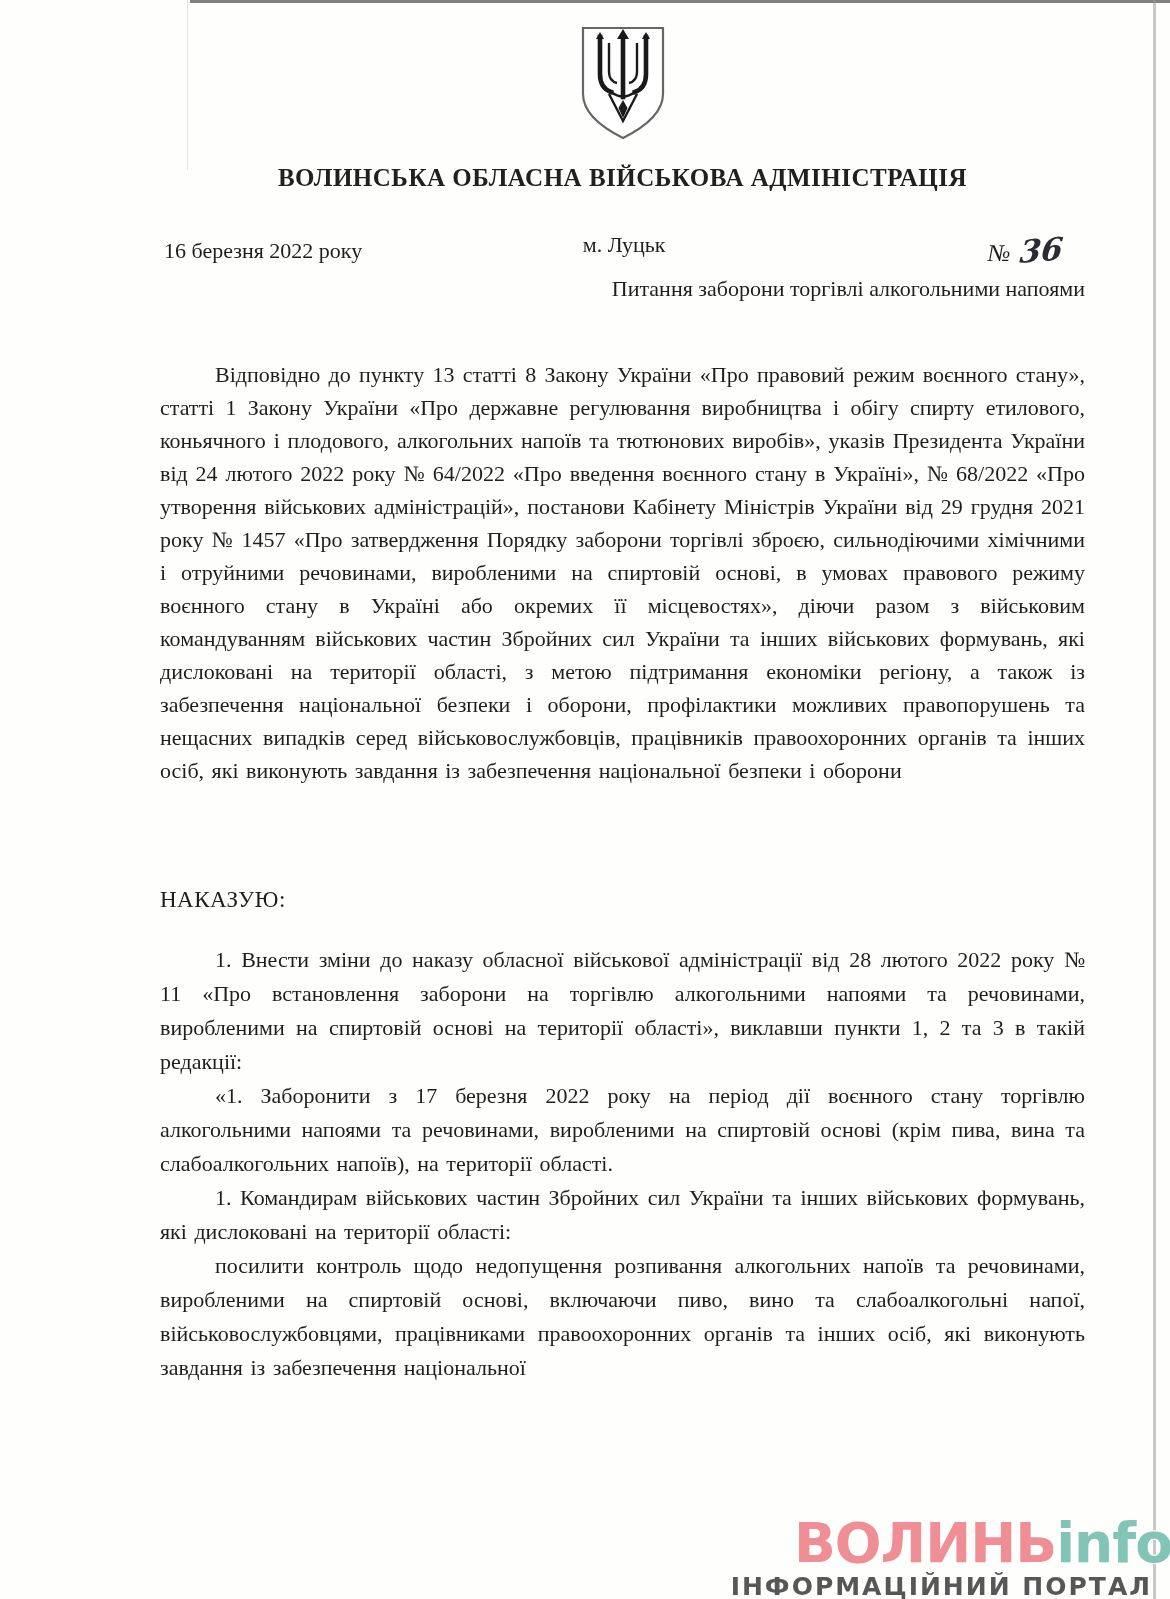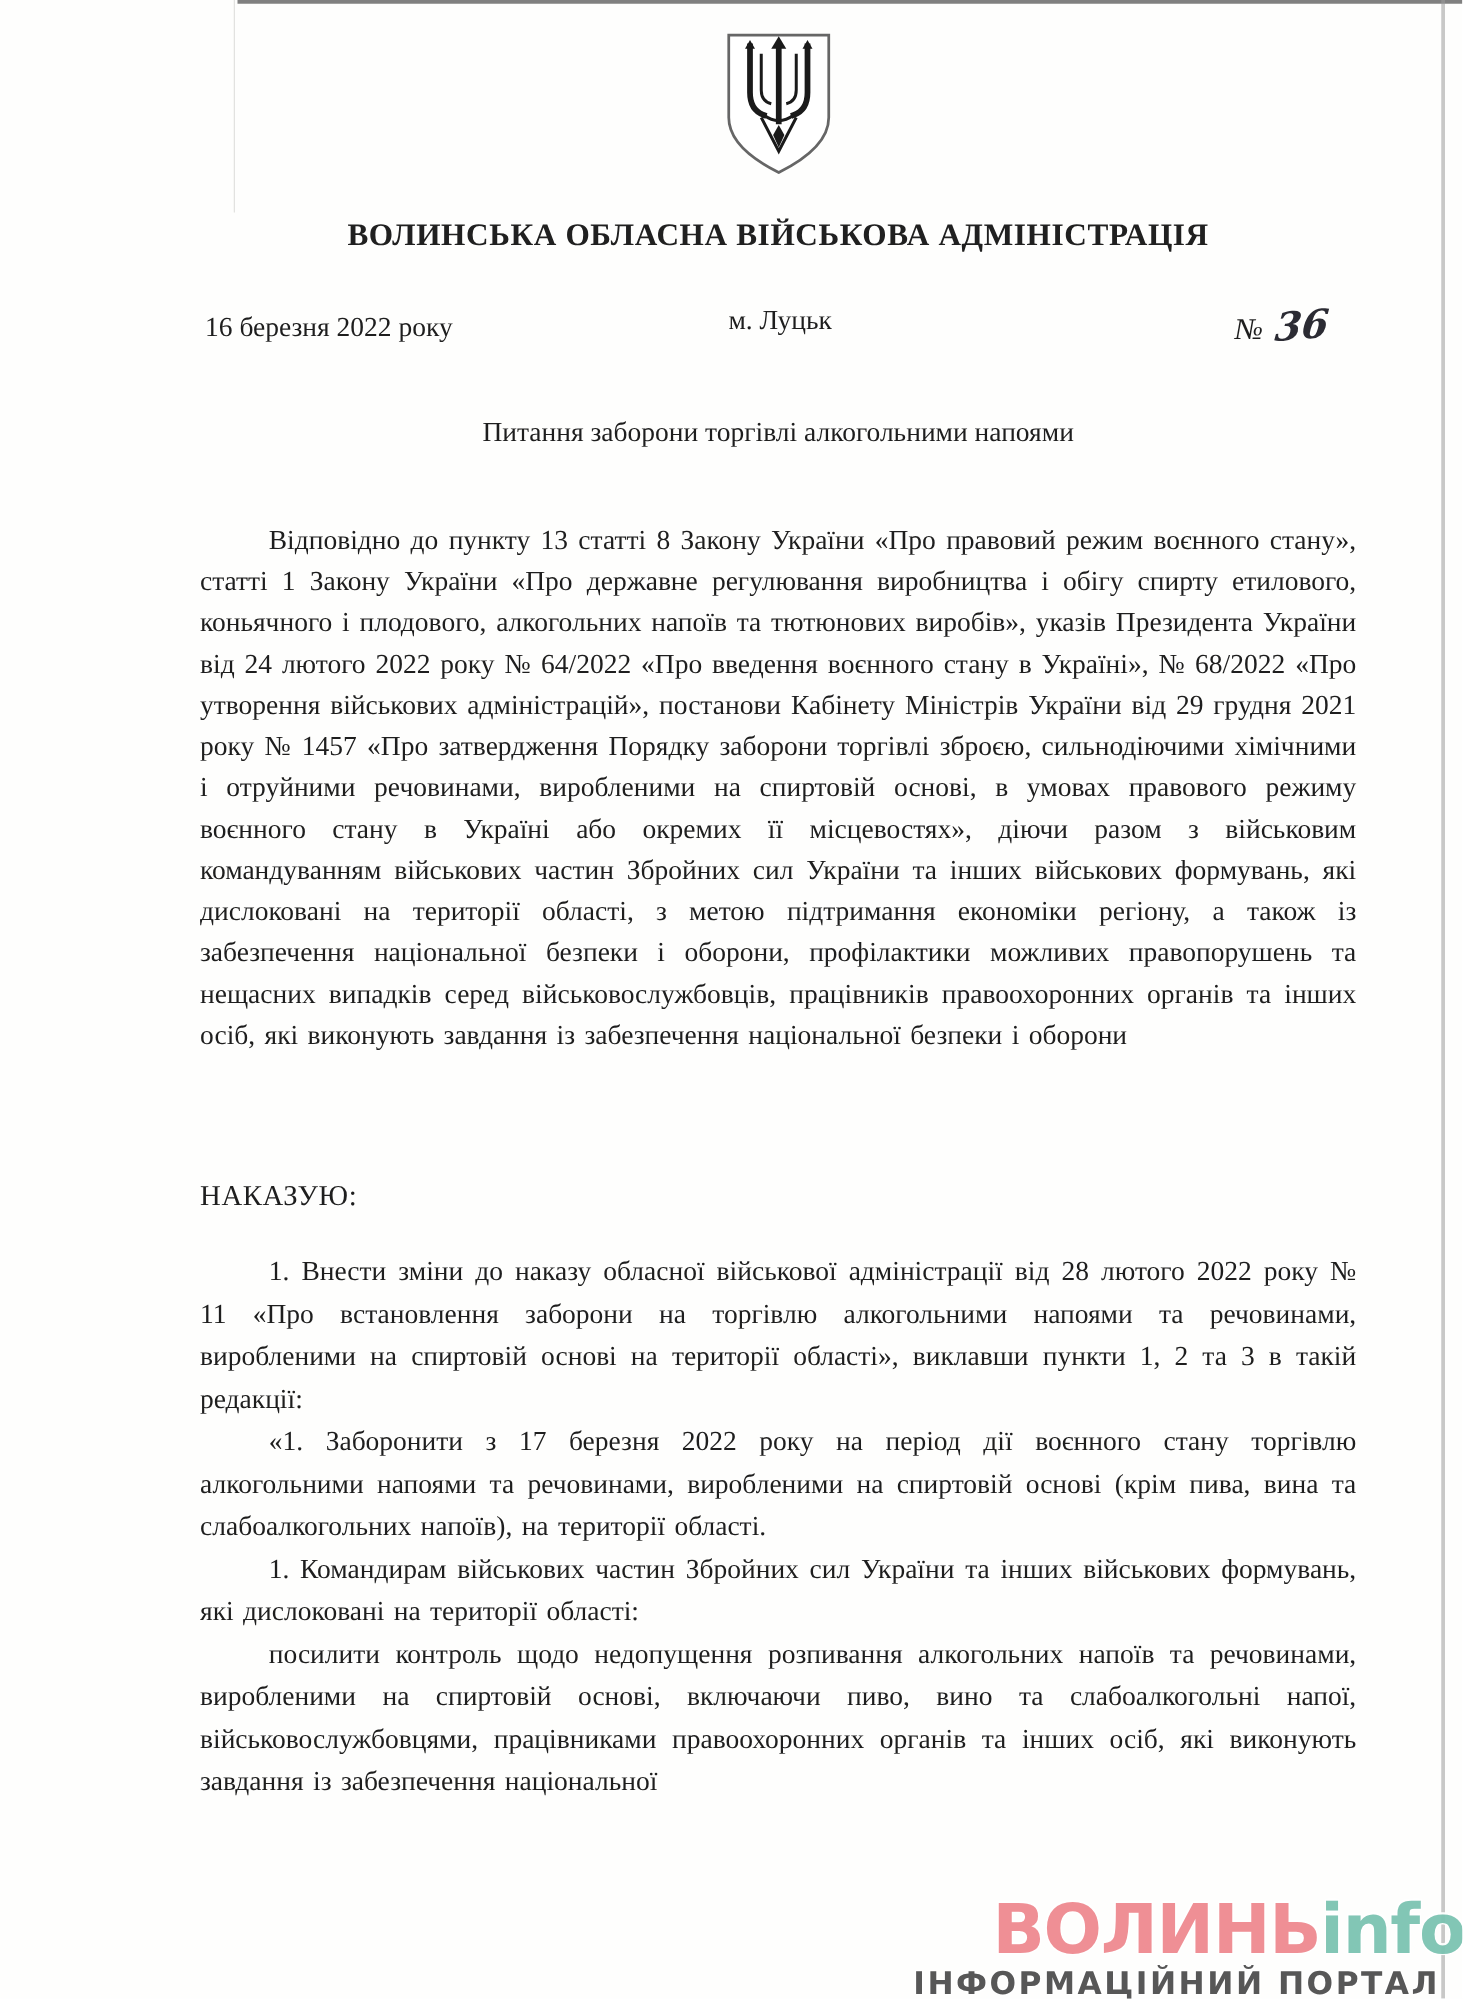--- a/index.html
+++ b/index.html
@@ -40,21 +40,21 @@
   }
   .org-line1 {
     margin-top: 14px;
     text-align: center;
     font-weight: 700;
     font-size: 21px;
     letter-spacing: .5px;
     color: #242424;
   }
   .org-line2 {
-    margin-top: 28px;
+    margin-top: 18px;
     text-align: center;
     font-weight: 700;
     font-size: 25px;
     letter-spacing: .5px;
     color: #202020;
   }
   .doc-title {
     margin-top: 40px;
     text-align: center;
     font-weight: 700;
@@ -75,22 +75,21 @@
     display: inline-block;
     font-family: "DejaVu Serif", serif;
     font-style: italic;
     font-weight: 700;
     font-size: 31px;
     transform: rotate(-5deg) skewX(-10deg);
     margin-left: 4px;
     color: #2b2b33;
   }
   .subject {
-    margin-top: 46px;
-    text-align: center;
+    text-align: right;
     font-size: 22px;
   }
   .preamble {
     margin: 56px 0 0 0;
     font-size: 22px;
     line-height: 33px;
     text-align: justify;
     text-indent: 55px;
     word-spacing: 2px;
   }

